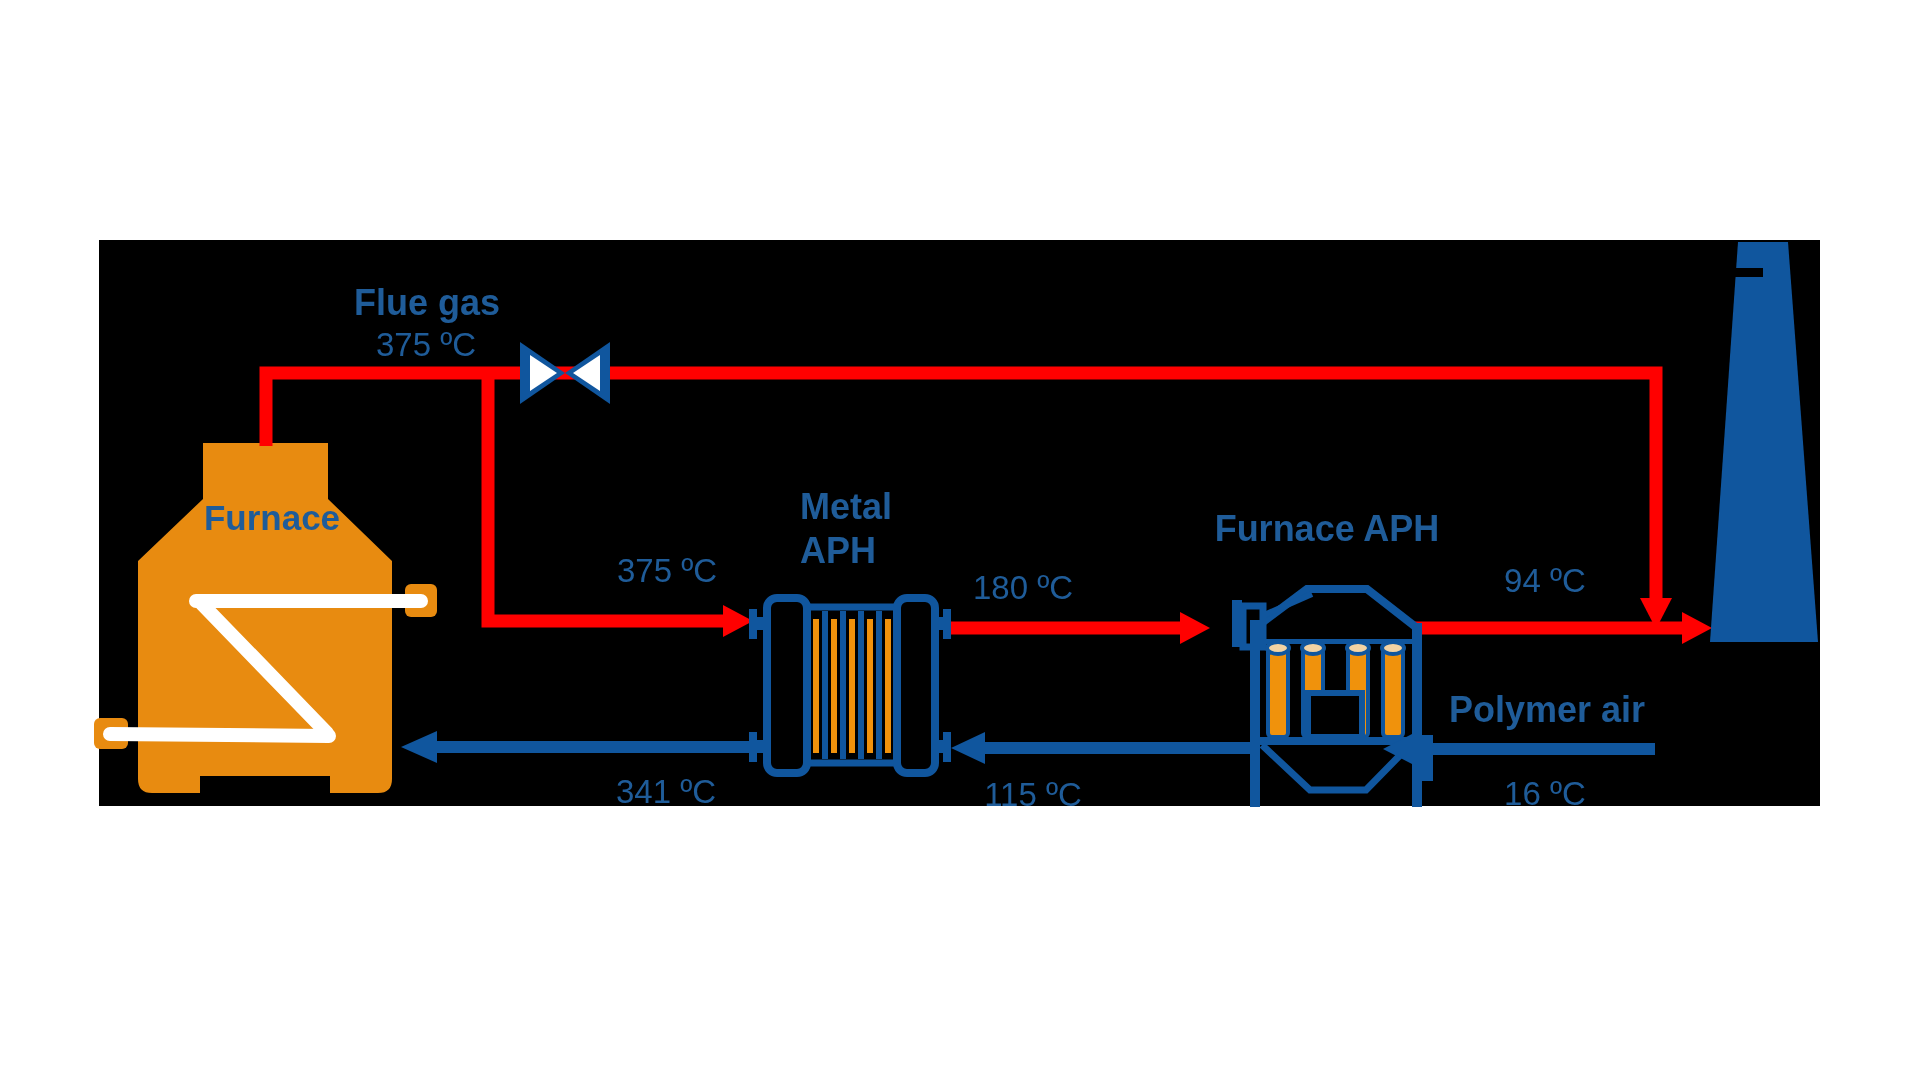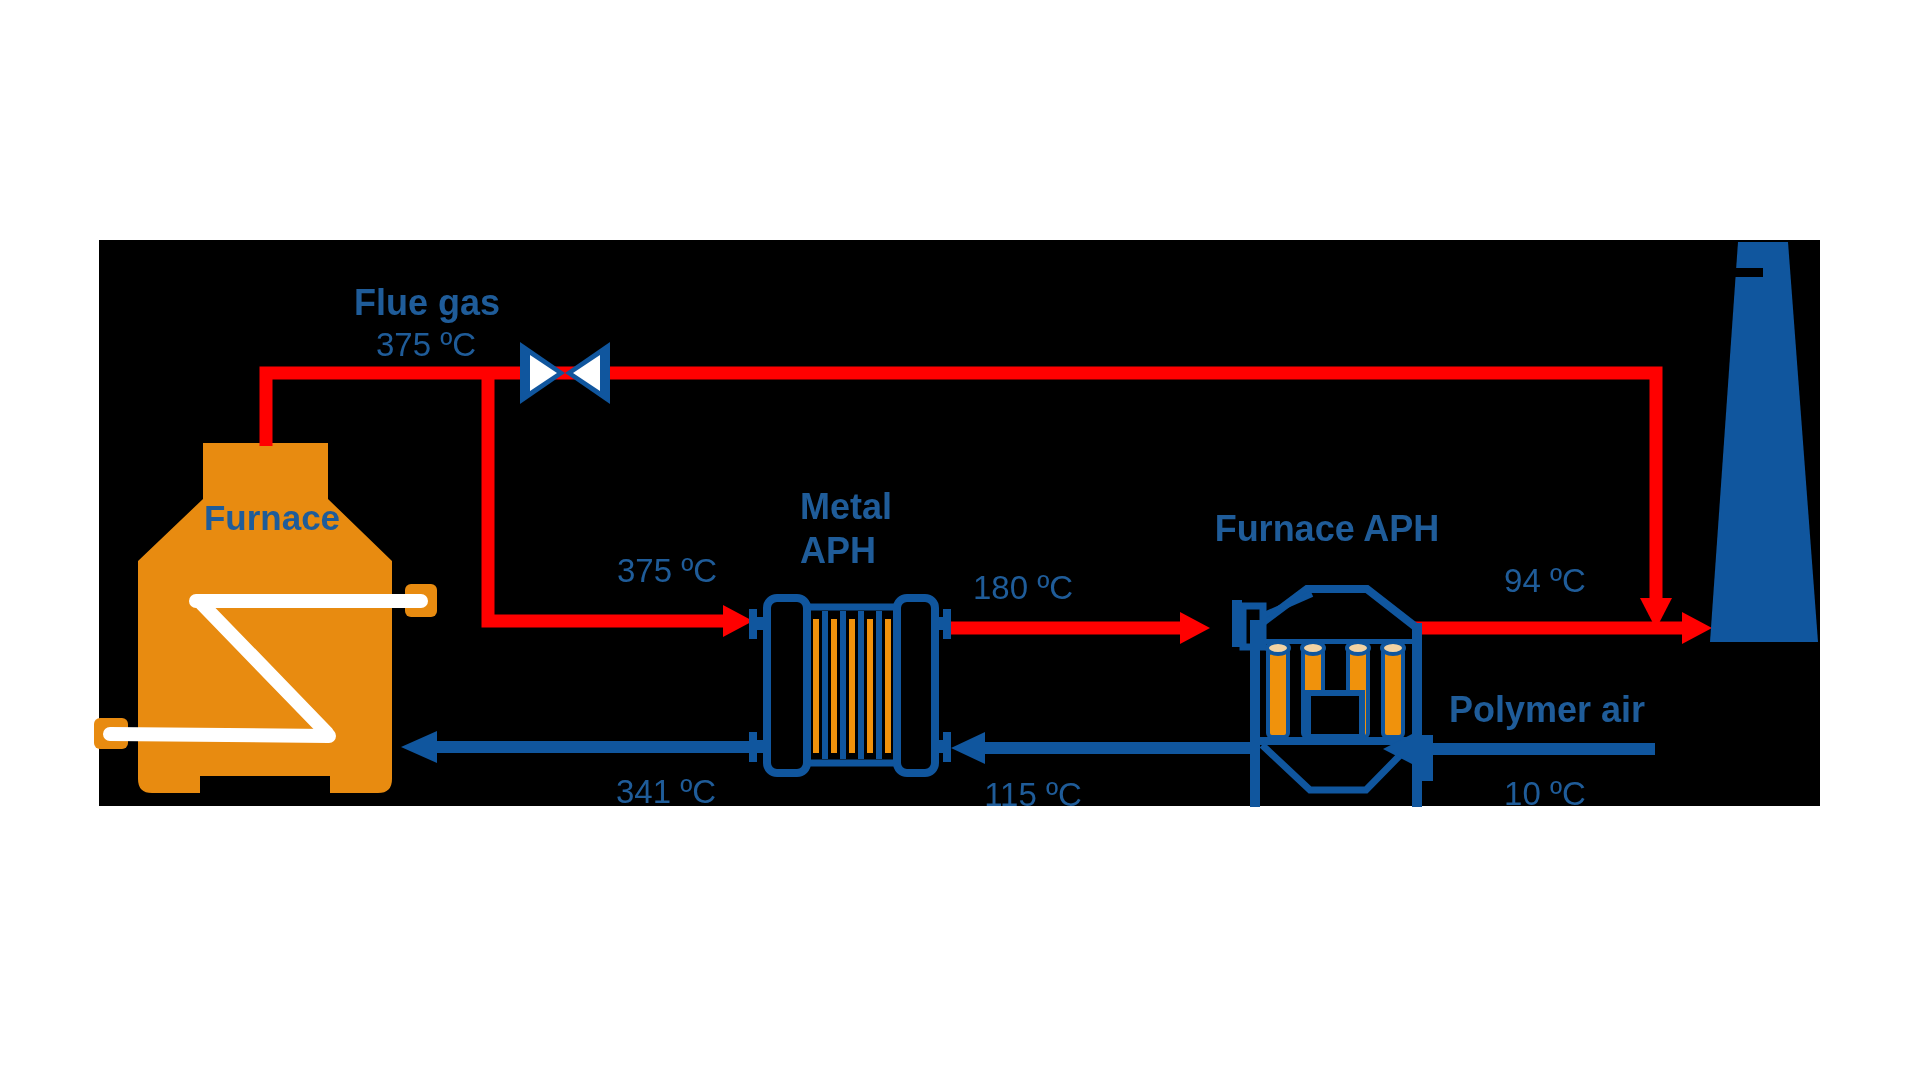--- a/index.html
+++ b/index.html
@@ -177,19 +177,19 @@
   <div class="lbl" style="left:983px;top:588px;margin-left:40px;">180 ºC</div>
 
   <div class="lbl bold two-line" style="left:1327px;top:529px;">
     <span style="display:block">Furnace APH</span>
   </div>
 
   <div class="lbl" style="left:1545px;top:581px;">94 ºC</div>
 
   <div class="lbl bold" style="left:1547px;top:710px;">Polymer air</div>
 
-  <div class="lbl" style="left:1545px;top:794px;">10 ºC</div>
+  <div class="lbl" style="left:1545px;top:794px;">16 ºC</div>
 
   <div class="lbl" style="left:1033px;top:795px;">115 ºC</div>
 
   <div class="lbl" style="left:666px;top:792px;">341 ºC</div>
 
 </div>
 
 </body></html>

